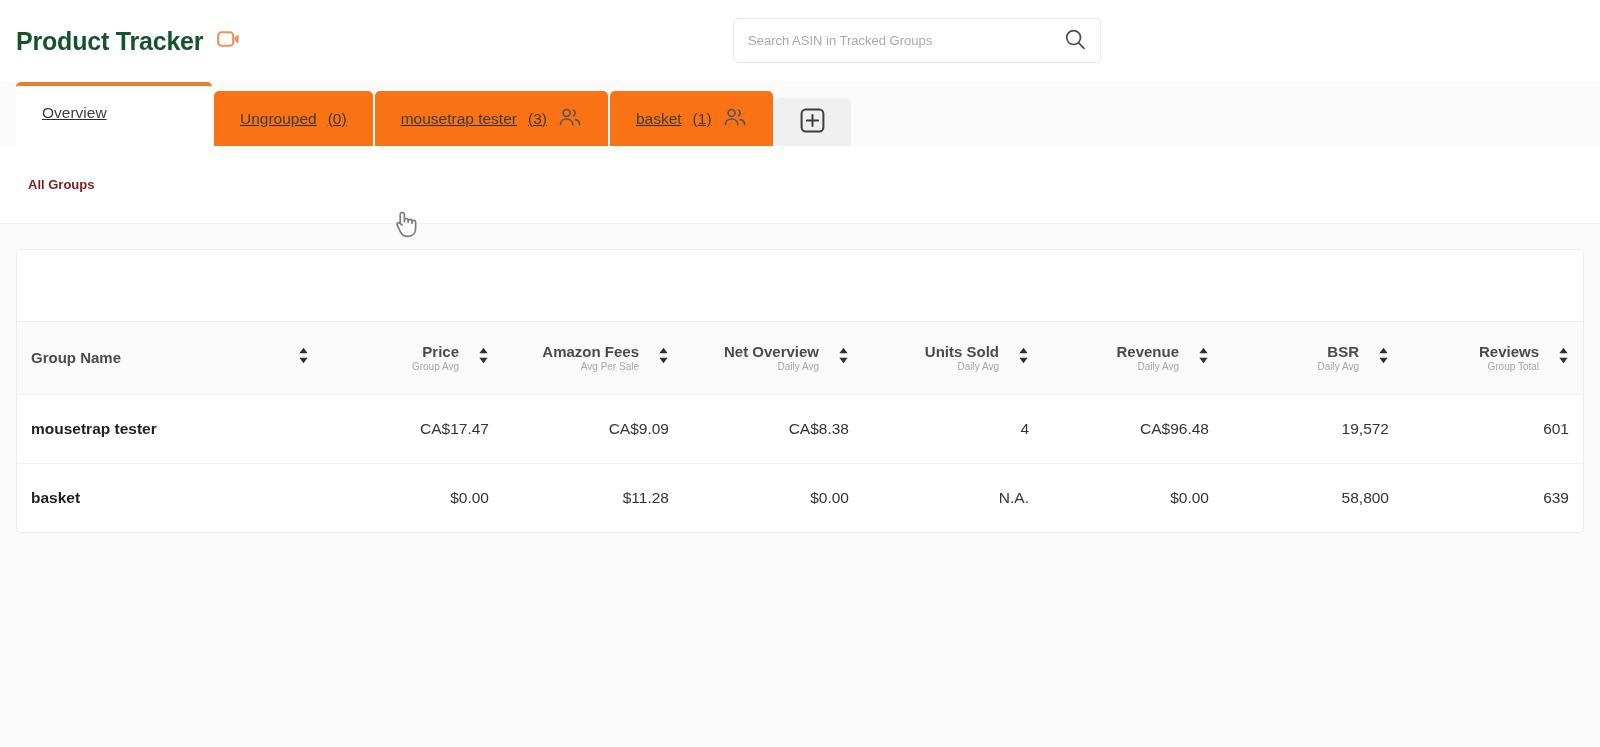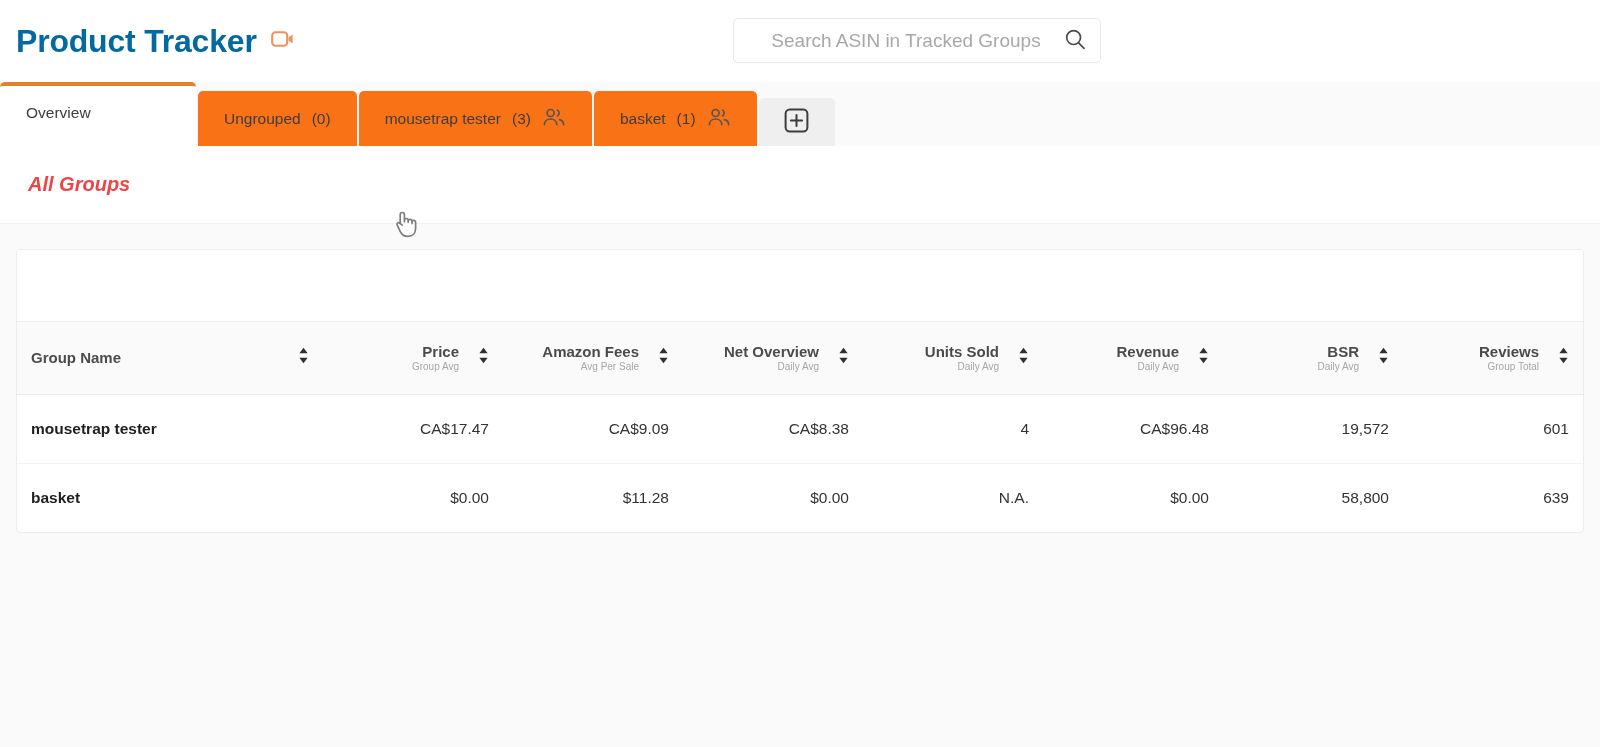--- a/index.html
+++ b/index.html
@@ -21,24 +21,24 @@
     display: flex;
     align-items: center;
     padding: 0 16px;
   }
   .title-block {
     display: flex;
     align-items: center;
     gap: 14px;
   }
   .page-title {
-    font-size: 32px;
+    font-size: 25px;
     font-weight: bold;
     letter-spacing: -0.2px;
-    color: #0369a1;
+    color: #14532d;
     white-space: nowrap;
   }
   .video-icon { display: block; }
 
   .search-wrap {
     position: absolute;
     left: 733px;
     top: 18px;
     width: 368px;
     height: 45px;
@@ -51,33 +51,34 @@
     background: #fff;
     display: flex;
     align-items: center;
     padding: 0 14px;
   }
   .search-input {
     flex: 1;
     border: none;
     outline: none;
     font-family: "Liberation Sans", sans-serif;
-    font-size: 19px;
+    font-size: 13px;
     color: #ec4899;
     background: transparent;
-    text-align: center;
   }
   .search-input::placeholder { color: #a8a8a8; }
   .search-icon { flex: 0 0 auto; display: block; }
 
   
   .tabs-region {
     position: relative;
     background: #fafafa;
     height: 64px;
+    padding-left: 16px;
+    text-decoration: underline;
   }
   .tabs-row {
     display: flex;
     align-items: flex-end;
     height: 64px;
     gap: 2px;
   }
   .tab {
     height: 55px;
     display: flex;
@@ -123,24 +124,23 @@
   
   .allgroups-band {
     background: #ffffff;
     height: 78px;
     display: flex;
     align-items: center;
     padding: 0 28px;
     border-bottom: 1px solid #f0f0f0;
   }
   .allgroups-label {
-    font-size: 20px;
+    font-size: 13px;
     font-weight: bold;
-    color: #ef4444;
-    font-style: italic;
+    color: #7f1d1d;
   }
 
   
   .table-card {
     margin: 25px 16px 0 16px;
     background: #ffffff;
     border: 1px solid #ececec;
     border-radius: 4px;
     overflow: hidden;
   }

